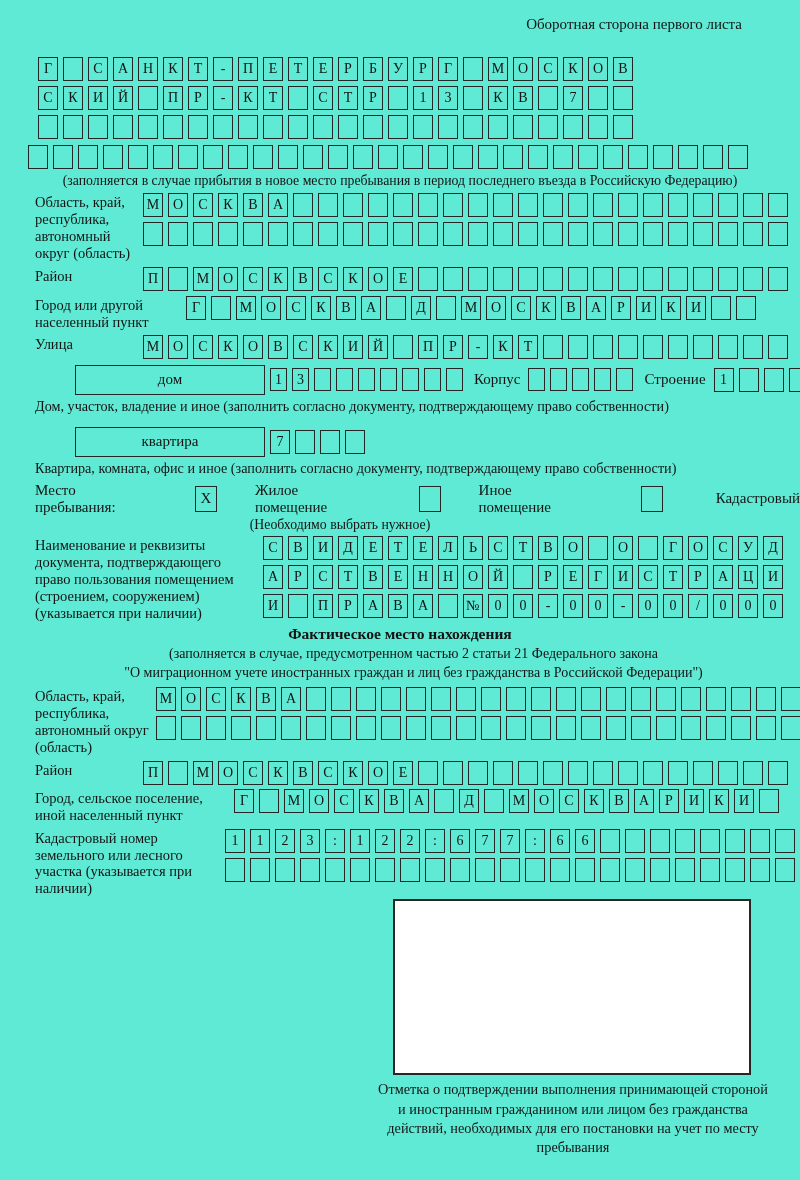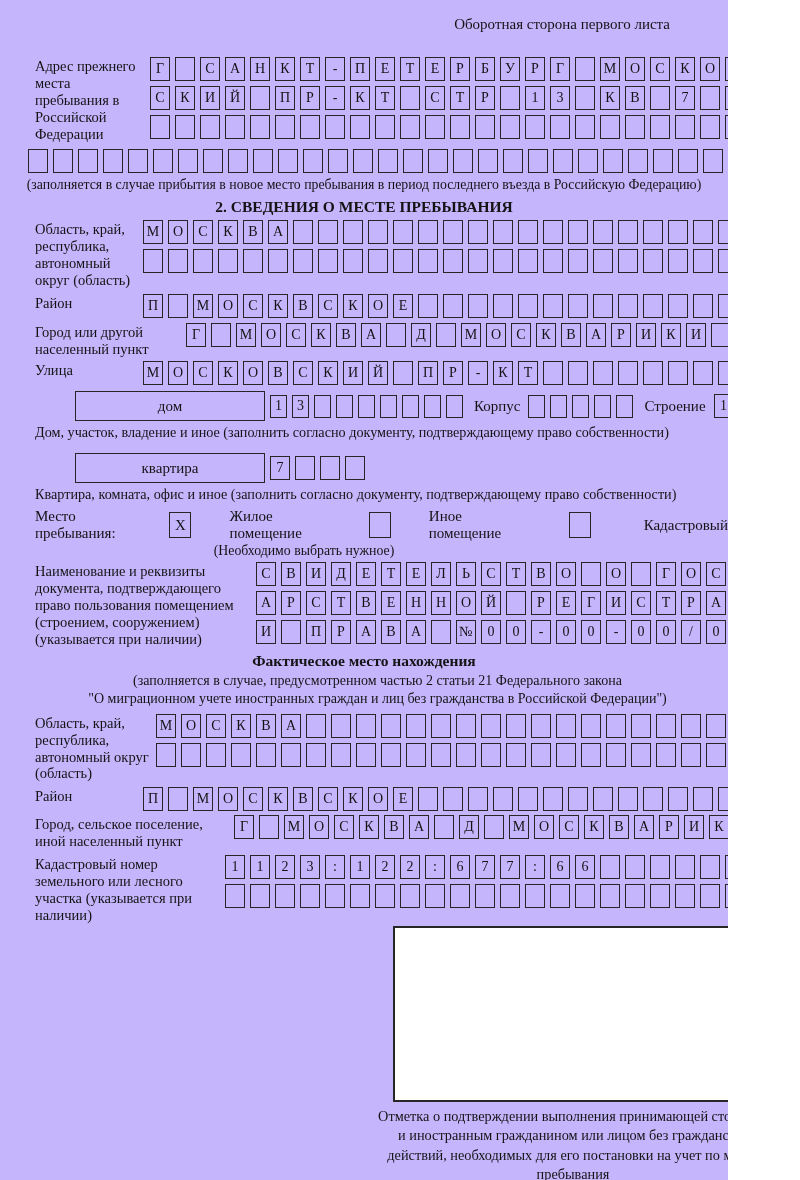--- a/index.html
+++ b/index.html
@@ -1,19 +1,19 @@
 <!DOCTYPE html>
 <html><head>
 <meta charset="utf-8">
 <style>
   * { margin:0; padding:0; box-sizing:border-box; }
   html,body { background:#fff; }
   .page {
-    width:728px; height:1180px; overflow:hidden;
-    background:#c4b5fd; color:#141414;
+    width:800px; height:1180px; overflow:hidden;
+    background:#5eead4; color:#141414;
     font-family:"Liberation Serif","DejaVu Serif",serif;
     position:relative;
   }
   .top-note { text-align:right; padding:16px 58px 0 0; font-size:15px; }
 
   .frow { display:flex; align-items:flex-start; margin-left:35px; }
   .flabel { font-size:14.5px; line-height:1.17; flex-shrink:0; padding-top:1px; }
   .w112 { width:112px; } .w105 { width:105px; } .w148 { width:148px; }
   .w118 { width:118px; } .w196 { width:196px; } .w186 { width:186px; }
   .w215 { width:215px; }
@@ -51,32 +51,31 @@
   .stamp-box {
     margin:2px 0 0 393px; width:358px; height:176px;
     border:2px solid #262626; background:#fff;
   }
   .stamp-caption {
     margin:5px 16px 0 375px; width:396px; text-align:center;
     font-size:14.3px; line-height:1.35;
   }
 
   .mt24 { margin-top:24px; }
-  .mt5 { margin-top:5px; } .mt4 { margin-top:4px; } .mt3 { margin-top:3px; }
+  .mt5 { margin-top:5px; } .mt4 { margin-top:4px; } .mt3 { margin-top:3px;gap:7px; }
   .full-row { margin:6px 0 0 28px; }
 </style>
 </head>
 <body>
 
 <div class="page">
 
   <div class="top-note">Оборотная сторона первого листа</div>
 
   <div class="frow mt24">
-    <div class="flabel w112">Адрес прежнего места пребывания в Российской Федерации</div>
     <div class="rows" style="margin-left:3px;">
       <div class="brow">
           <span class="cbox">Г</span>
           <span class="cbox"></span>
           <span class="cbox">С</span>
           <span class="cbox">А</span>
           <span class="cbox">Н</span>
           <span class="cbox">К</span>
           <span class="cbox">Т</span>
           <span class="cbox">-</span>
@@ -177,21 +176,20 @@
       <span class="cbox"></span>
       <span class="cbox"></span>
       <span class="cbox"></span>
       <span class="cbox"></span>
       <span class="cbox"></span>
       <span class="cbox"></span>
       <span class="cbox"></span>
     </div>
   <div class="caption-center">(заполняется в случае прибытия в новое место пребывания в период последнего въезда в Российскую Федерацию)</div>
 
-  <div class="h-bold mt5">2. СВЕДЕНИЯ О МЕСТЕ ПРЕБЫВАНИЯ</div>
 
   <div class="frow mt4">
     <div class="flabel w105">Область, край, республика, автономный округ (область)</div>
     <div class="rows" style="margin-left:3px;">
       <div class="brow">
           <span class="cbox">М</span>
           <span class="cbox">О</span>
           <span class="cbox">С</span>
           <span class="cbox">К</span>
           <span class="cbox">В</span>

